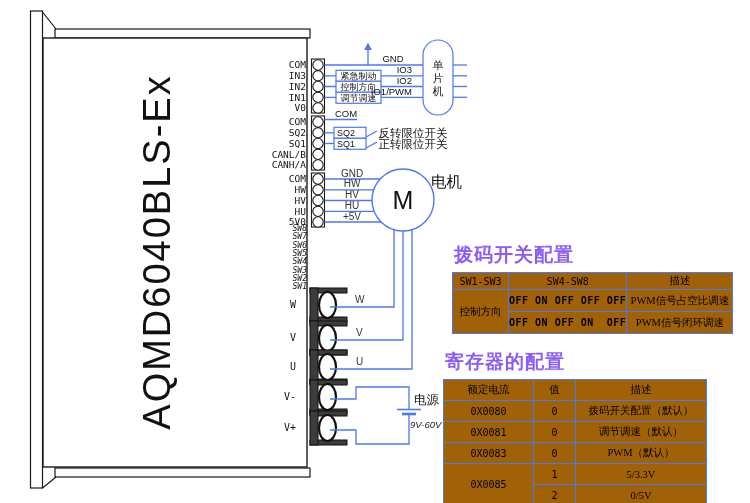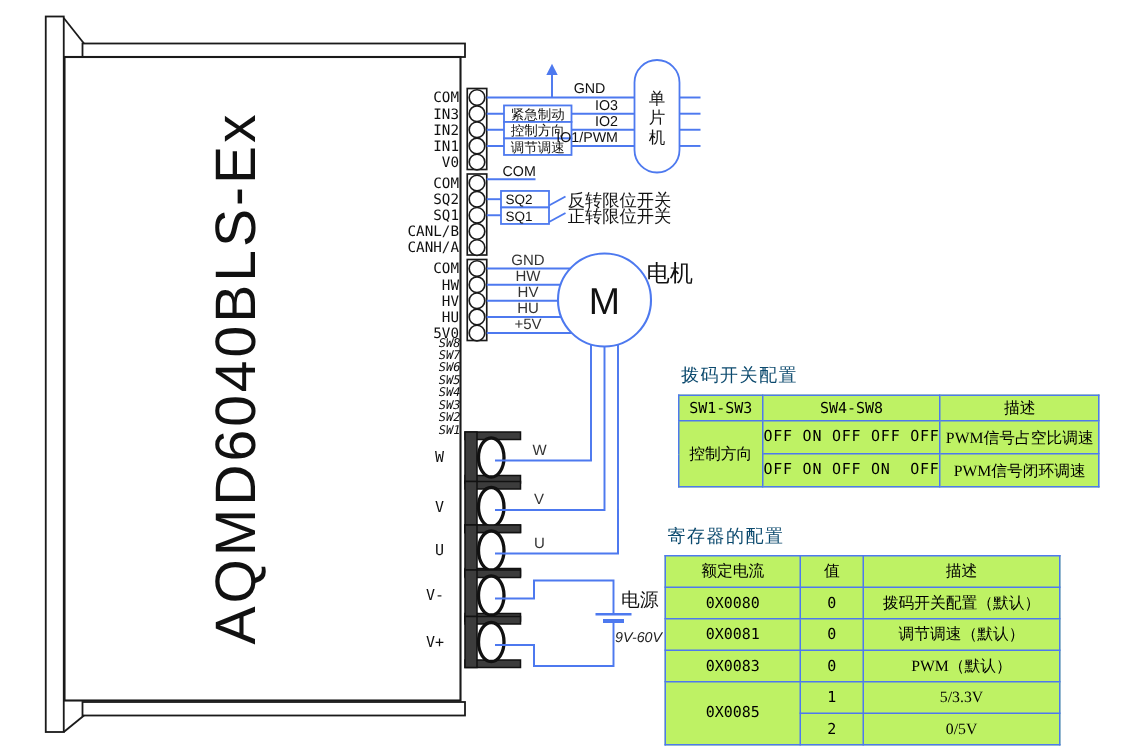--- a/index.html
+++ b/index.html
@@ -23,27 +23,27 @@
   .volt-lbl{ font-size:9.5px; font-style:italic; fill:#222; }
 
   .wire   { stroke:#4d79ef; stroke-width:1.3; fill:none; }
   .bluebx { stroke:#4d79ef; stroke-width:1.2; fill:#fff; }
   .ink    { stroke:#1a1a1a; fill:#fff; }
   .brk    { fill:#3c3c3c; stroke:#111; stroke-width:1; }
   .hole   { fill:#fff; stroke:#111; stroke-width:2.2; }
 
   
   .tbl-sec { position:absolute; }
-  .tbl-title { font-weight:normal; font-size:12px; color:#0c4a6e; letter-spacing:1px; margin:0 0 4px 2px; }
-  table { border-collapse:collapse; table-layout:fixed; background:#bef264; }
+  .tbl-title { font-weight:bold; font-size:19px; color:#8b5cf6; letter-spacing:1px; margin:0 0 4px 2px; }
+  table { border-collapse:collapse; table-layout:fixed; background:#a16207; }
   td { border:1px solid #4d79ef; text-align:center; vertical-align:middle; color:#000;
        padding:0; overflow:hidden; }
   .mono { font-family:"DejaVu Sans Mono", monospace; font-size:10px; }
   .cjk  { font-family:Liberation Serif, serif; font-size:10.5px; }
-  .sw   { white-space:pre; letter-spacing:0.5px; }
+  .sw   { white-space:pre; letter-spacing:0.5px;font-weight:bold; }
   .dip-tbl td { height:21px; }
   .dip-tbl tr.hd td { height:16px; }
   .reg-tbl td { height:20px; }
 </style>
 </head>
 <body>
 
 <div class="canvas">
 
 <svg width="750" height="503" viewBox="0 0 750 503">

